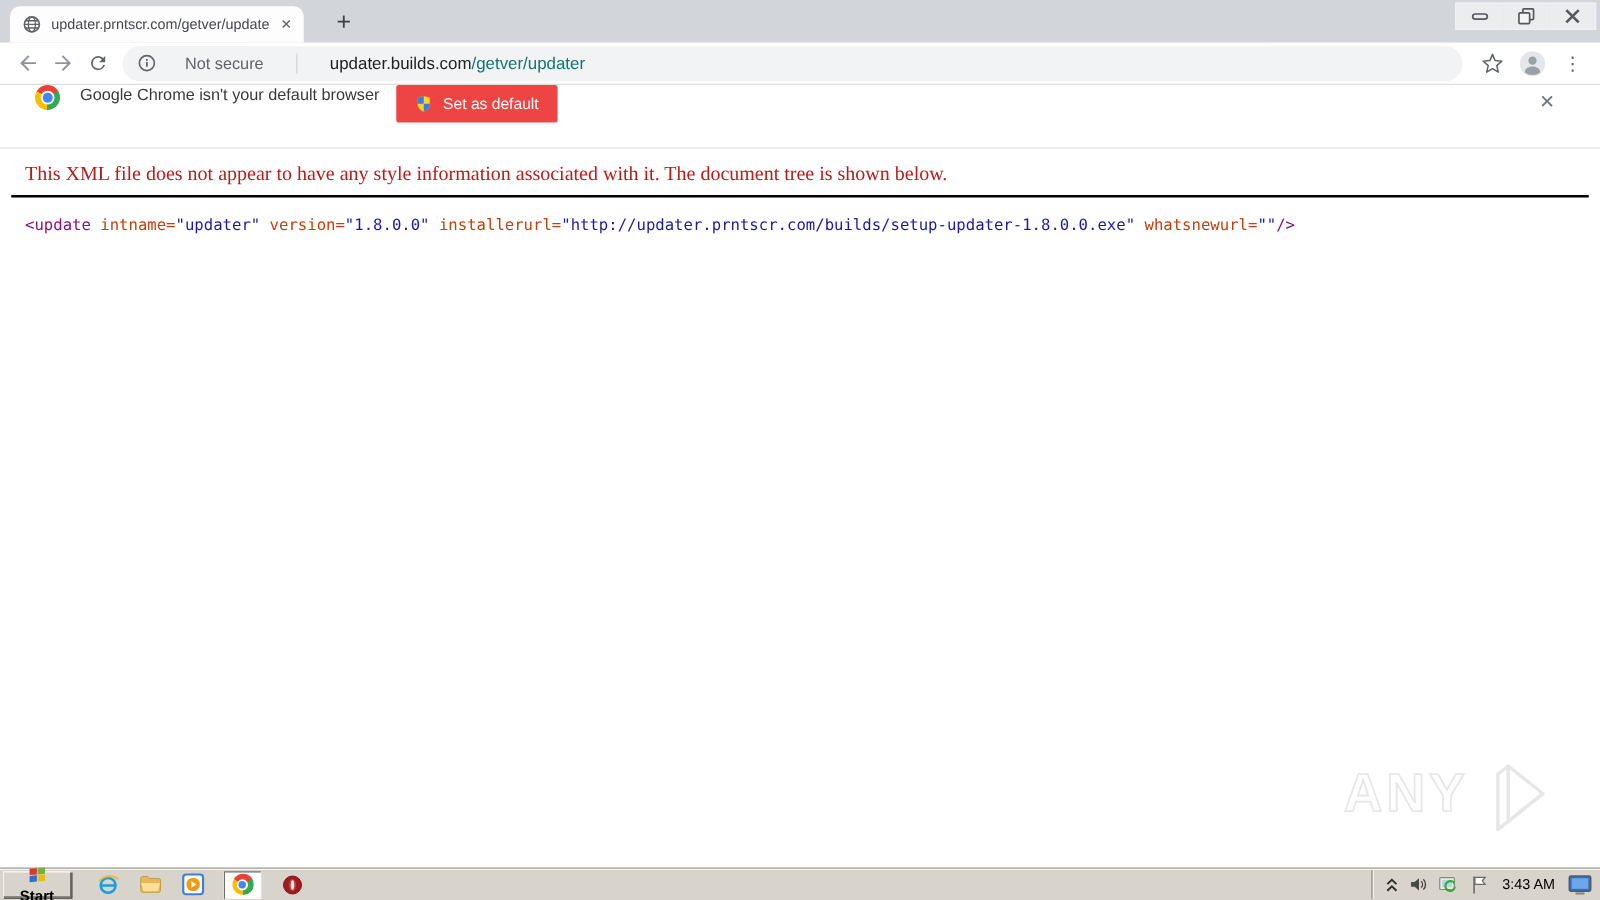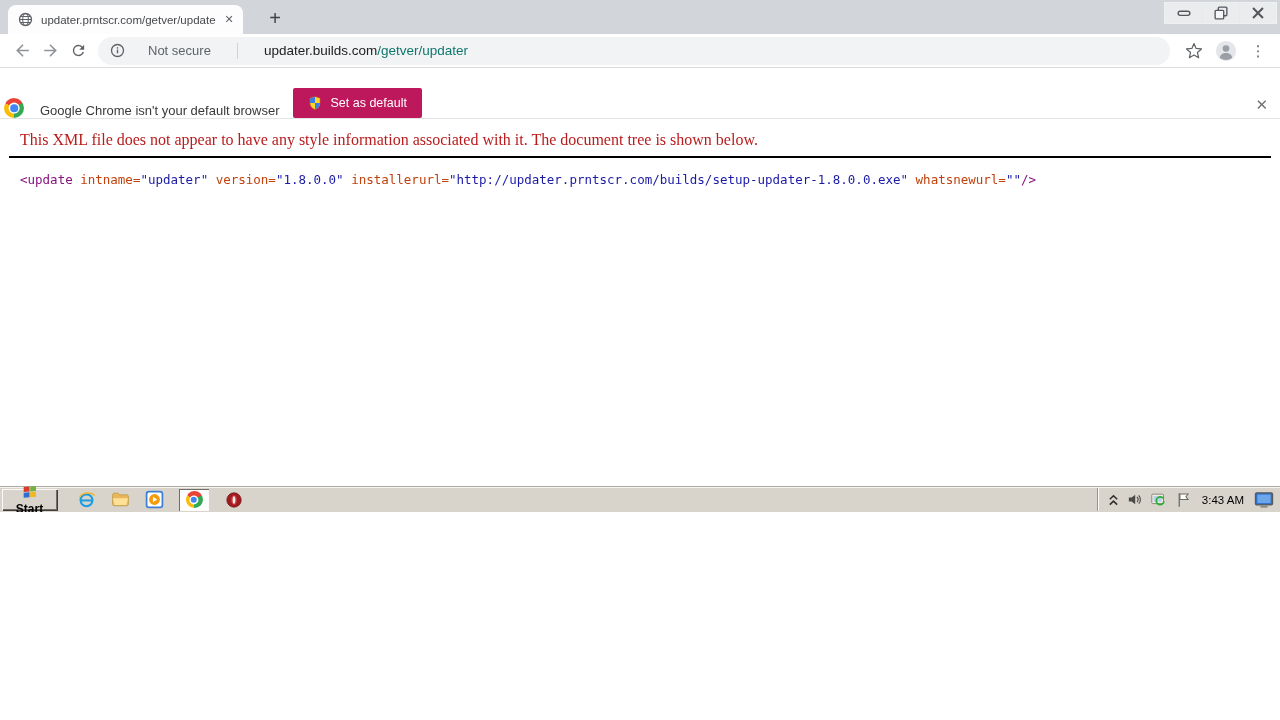--- a/index.html
+++ b/index.html
@@ -1,18 +1,18 @@
 <!DOCTYPE html>
 <html><head>
 <meta charset="utf-8">
 <style>
   * { margin:0; padding:0; box-sizing:border-box; }
   html,body { width:1280px; height:720px; overflow:hidden; }
   body { font-family:"Liberation Sans", sans-serif; background:#fff; }
-  .screen { position:relative; width:1280px; height:512px; background:#fff; overflow:hidden; }
+  .screen { position:relative; width:1280px; height:720px; background:#fff; overflow:hidden; }
 
   
   .tabstrip { position:relative; height:34px; background:#d2d5da; }
   .tab { position:absolute; left:8px; bottom:0; width:235px; height:29px;
          background:#fdfdfe; border-radius:8px 8px 0 0; display:flex; align-items:center;
          padding:0 6px 0 10px; }
   .tab-title { flex:1; font-size:11.5px; color:#45474b; white-space:nowrap; overflow:hidden; margin-left:8px; }
   .tab-close { width:16px; height:16px; display:flex; align-items:center; justify-content:center;
                font-size:11px; color:#5f6368; border-radius:8px; cursor:default; }
   .newtab { position:absolute; left:262px; top:5px; width:26px; height:26px; display:flex;
@@ -31,23 +31,23 @@
              display:flex; align-items:center; padding:0 12px;gap:16px; }
   .sec-label { font-size:13px; color:#5f6368; margin-left:7px; }
   .omni-divider { width:1px; height:16px; background:#d0d3d6; margin:0 10px; }
   .url { font-size:13.5px; color:#202124; white-space:nowrap; }
   .url .path { color:#0f766e; }
   .tool-right { display:flex; align-items:center; gap:4px; margin-left:4px; }
   .kebab { font-size:15px; color:#5f6368; width:24px; text-align:center; letter-spacing:0; }
 
   
   .infobar { height:51px; background:#fff; border-bottom:1px solid #e3e4e6; display:flex;
-             align-items:flex-end; padding:0 4px; }
+             align-items:flex-start; padding:0 28px; }
   .infobar-text { font-size:13px; color:#3a3a3a; margin-left:16px; }
-  .btn-default { margin-left:14px; background:#be185d; color:#fff; border:none; height:30px;
+  .btn-default { margin-left:14px; background:#ef4444; color:#fff; border:none; height:30px;
                  border-radius:2px; padding:0 15px; display:flex; align-items:center; gap:8px;
                  font-size:12.5px; font-family:"Liberation Sans",sans-serif; }
   .infobar-close { margin-left:auto; font-size:15px; color:#707478; padding:4px 8px; }
 
   
   .chrome-logo { position:relative; border-radius:50%;
     background:conic-gradient(from 60deg, #34a853 0 120deg, #fbbc05 120deg 240deg, #ea4335 240deg 360deg); }
   .chrome-logo::before { content:""; position:absolute; left:50%; top:50%; width:54%; height:54%;
     transform:translate(-50%,-50%); background:#fff; border-radius:50%; }
   .chrome-logo::after { content:""; position:absolute; left:50%; top:50%; width:38%; height:38%;

